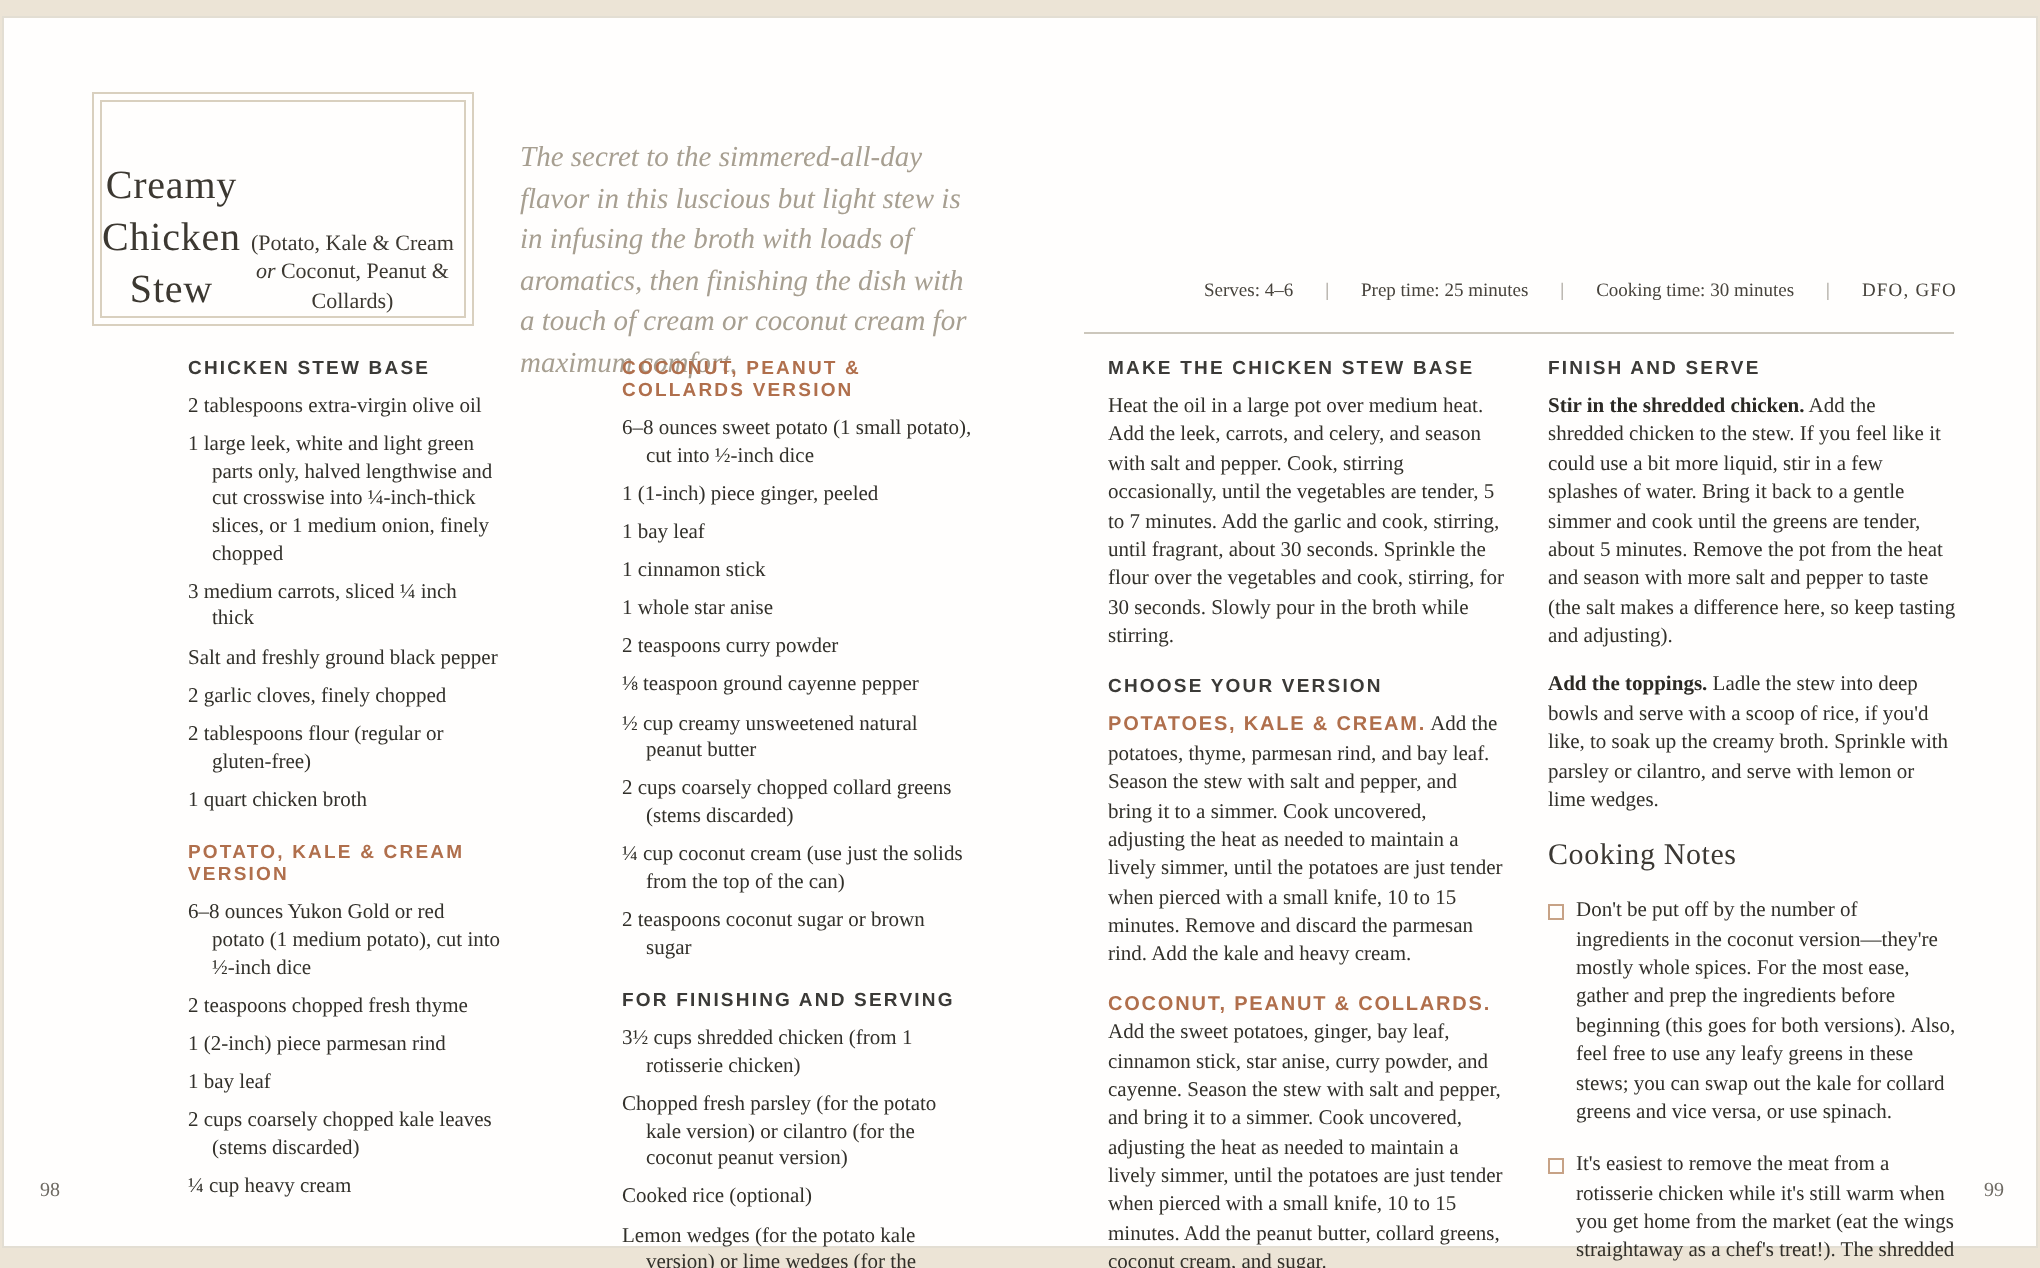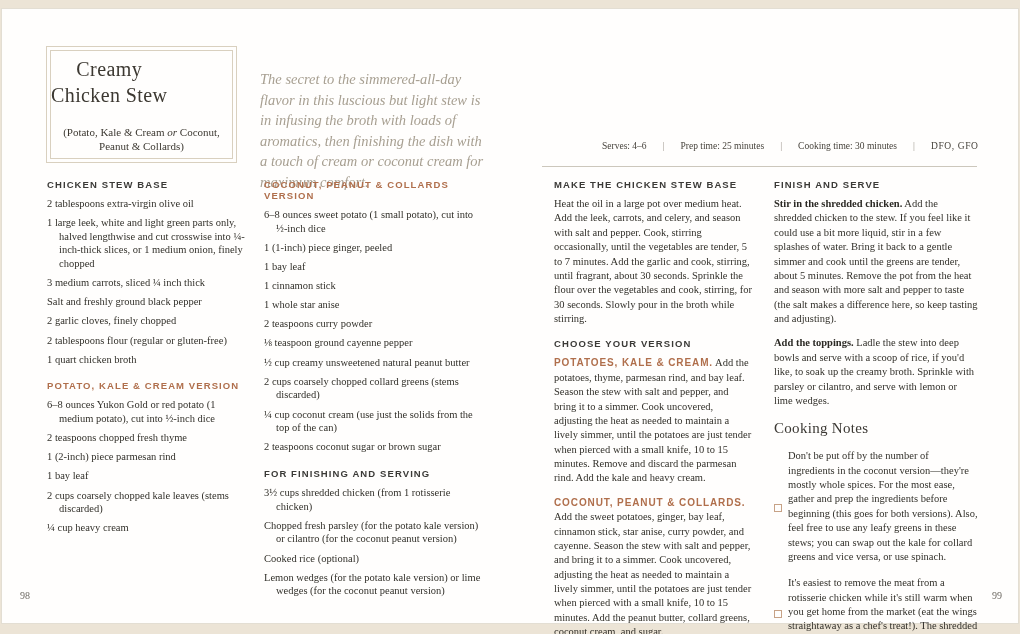--- a/index.html
+++ b/index.html
@@ -13,21 +13,21 @@
     position:absolute;left:1px;right:1px;top:8px;bottom:10px;
     background:#fffefd;border:1px solid #e3ded3;
   }
   
   .title-box{
     position:absolute;left:44px;top:37px;width:191px;height:117px;
     border:1px solid #d9d0bf;padding:3px;box-sizing:border-box;
   }
   .title-inner{
     width:100%;height:100%;border:1px solid #d9d0bf;box-sizing:border-box;
-    display:flex;flex-direction:column;align-items:flex-start;justify-content:center;
+    display:flex;flex-direction:row;align-items:flex-end;justify-content:center;
     text-align:center;
   }
   .recipe-title{
     margin:0;font-size:20px;line-height:1.3;font-weight:normal;
     color:#3c3831;letter-spacing:.4px;
   }
   .recipe-subtitle{
     margin:17px 0 0 0;font-size:11px;line-height:1.3;color:#3c3831;
   }
   
@@ -53,42 +53,42 @@
   .col2{left:262px;width:222px;}
   .col3{left:552px;width:198px;}
   .col4{left:772px;width:204px;}
   .sec-header{
     margin:0 0 7px 0;
     font-family:"Liberation Sans", sans-serif;
     font-size:9.5px;font-weight:bold;letter-spacing:1.1px;
     color:#3b3a37;
   }
   .sec-header.rust{color:#b06f4c;}
-  .ing-section{margin-bottom:14px;}
+  .ing-section{margin-bottom:14px;margin-left:47px;}
   .ing-item{
     margin:0 0 5.5px 0;font-size:10.5px;line-height:1.3;color:#32302a;
     padding-left:12px;text-indent:-12px;
   }
   .ins-section{margin-bottom:12px;}
   .ins-par{
     margin:0 0 10px 0;font-size:10.5px;line-height:1.37;color:#32302a;
     text-align:left;
   }
   .lead-rust{
     font-family:"Liberation Sans", sans-serif;
     font-size:10px;font-weight:bold;letter-spacing:.9px;color:#b06f4c;
   }
   .lead-bold{font-weight:bold;color:#2c2a25;}
   
   .notes-header{
     margin:4px 0 7px 0;font-size:15px;font-weight:normal;color:#3b3833;
     letter-spacing:.3px;
   }
   .note{
-    display:flex;margin:12px 0 11px 0;font-size:10.5px;line-height:1.37;color:#32302a;align-items:center;
+    display:flex;margin:12px 0 11px 0;font-size:10.5px;line-height:1.37;color:#32302a;
   }
   .note .box{
     flex:0 0 auto;width:6px;height:6px;border:1px solid #c5a邸;
     border:1px solid #c7a286;margin:3px 6px 0 0;
   }
   
   .pagenum{
     position:absolute;bottom:22px;font-size:10px;color:#6e6a63;
   }
   .pagenum.left{left:18px;}

